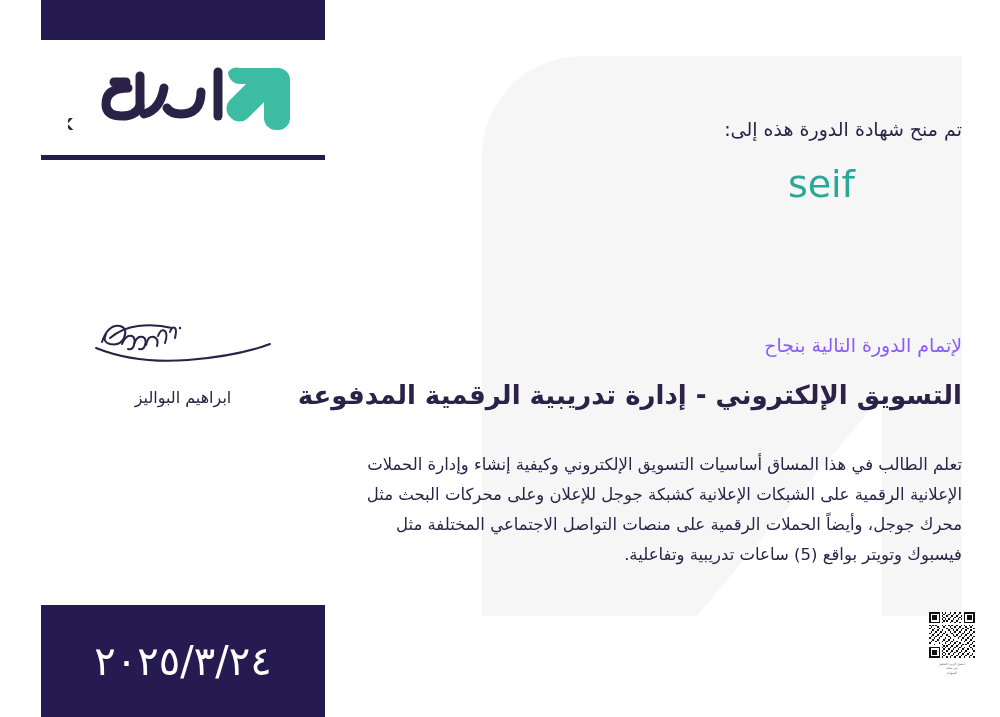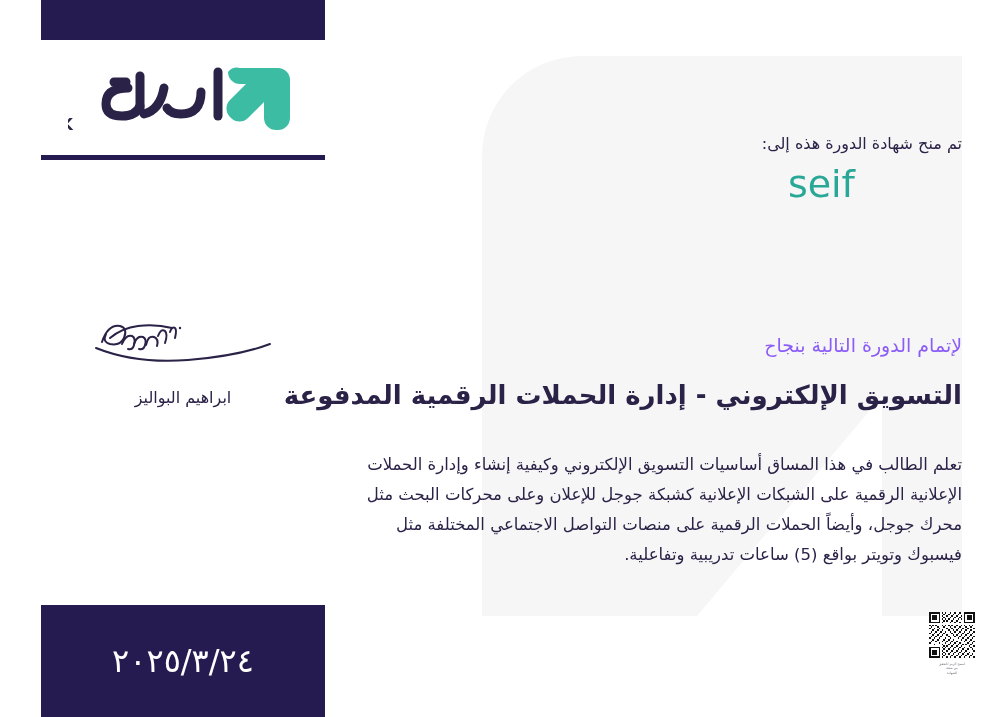--- a/index.html
+++ b/index.html
@@ -96,21 +96,21 @@
     top: 605px;
     width: 284px;
     height: 112px;
     background: #251B50;
     display: flex;
     align-items: center;
     justify-content: center;
   }
   .date-text {
     color: #ffffff;
-    font-size: 32px;
+    font-size: 40px;
     letter-spacing: 1px;
     direction: ltr;
     unicode-bidi: bidi-override;
     font-family: "DejaVu Sans", sans-serif;
   }
 
   
   .right-col {
     position: absolute;
     left: 300px;
@@ -131,23 +131,22 @@
     font-size: 33px;
     font-weight: bold;
     color: #2B2247;
     letter-spacing: 0px;
   }
 
   .awarded-to-label {
     position: absolute;
     right: 38px;
     top: 118px;
-    font-size: 16px;
+    font-size: 19px;
     color: #2B2247;
-    margin-top: 16px;
   }
 
   .recipient-name {
     position: absolute;
     right: 145px;
     top: 162px;
     font-size: 38px;
     color: #29A898;
     direction: ltr;
     font-family: "DejaVu Sans", sans-serif;
@@ -272,21 +271,21 @@
 
   <div class="right-col">
 
 
     <div class="awarded-to-label">تم منح شهادة الدورة هذه إلى:</div>
 
     <div class="recipient-name">seif</div>
 
     <div class="completion-label">لإتمام الدورة التالية بنجاح</div>
 
-    <div class="course-title">التسويق الإلكتروني - إدارة الحملات الرقمية المدفوعة</div>
+    <div class="course-title">التسويق الإلكتروني - إدارة تدريبية الرقمية المدفوعة</div>
 
     <div class="course-description">تعلم الطالب في هذا المساق أساسيات التسويق الإلكتروني وكيفية إنشاء وإدارة الحملات الإعلانية الرقمية على الشبكات الإعلانية كشبكة جوجل للإعلان وعلى محركات البحث مثل محرك جوجل، وأيضاً الحملات الرقمية على منصات التواصل الاجتماعي المختلفة مثل فيسبوك وتويتر بواقع (5) ساعات تدريبية وتفاعلية.</div>
   </div>
 
   <div class="qr-block">
     <svg class="qr-code" viewBox="0 0 29 29" shape-rendering="crispEdges" aria-hidden="true">
       <rect width="29" height="29" fill="#ffffff"></rect>
       <g fill="#111111">
         <rect x="0" y="0" width="7" height="1"></rect>
           <rect x="0" y="6" width="7" height="1"></rect>

